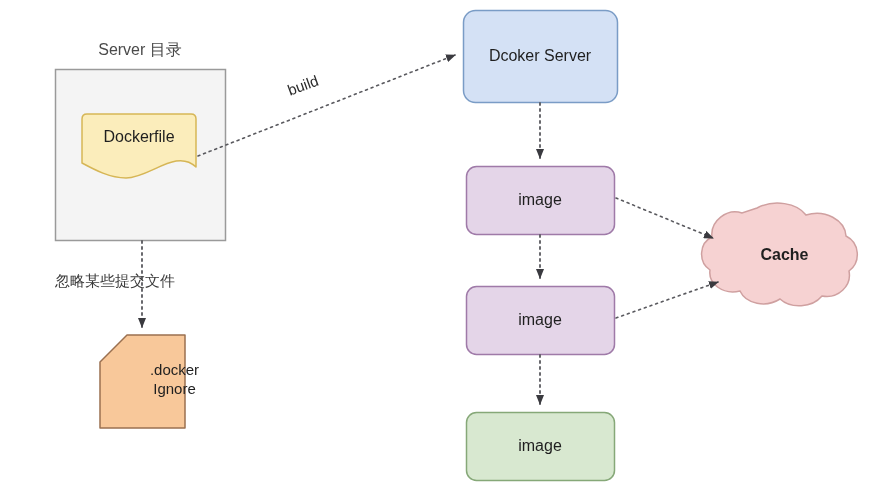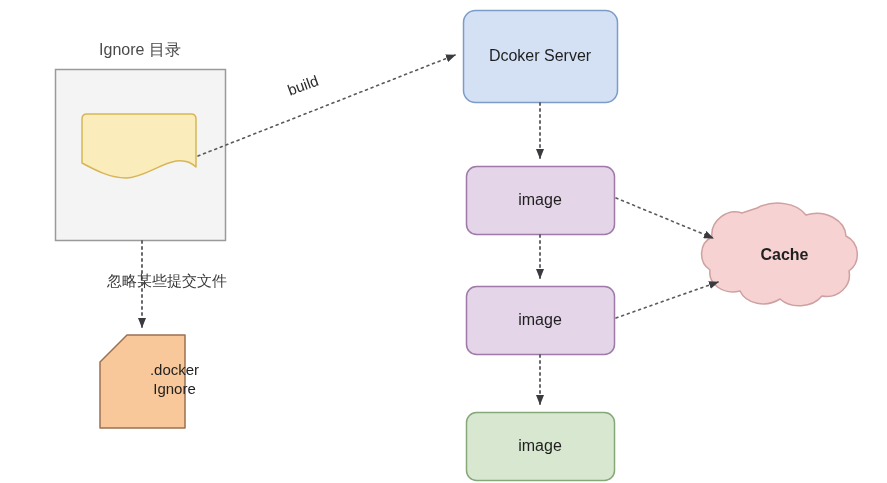--- a/index.html
+++ b/index.html
@@ -47,21 +47,21 @@
     top: 40px;
     width: 170px;
     text-align: center;
     color: #4a4a4a;
     font-size: 16px;
   }
   #ignore-note {
     left: 55px;
     top: 272px;
     width: 172px;
-    text-align: right;
+    text-align: left;
     color: #3b3b3b;
     font-size: 15px;
   }
   #build-label {
     left: 288px;
     top: 82px;
     color: #2b2b2b;
     font-size: 15px;
     transform: rotate(-20deg);
     transform-origin: left center;
@@ -121,22 +121,23 @@
     <line x1="540" y1="235" x2="540" y2="278" stroke="#59595e" stroke-width="1.8" stroke-dasharray="2 4" stroke-linecap="round" marker-end="url(#arrowhead)"></line>
 
     <line x1="540" y1="355" x2="540" y2="404" stroke="#59595e" stroke-width="1.8" stroke-dasharray="2 4" stroke-linecap="round" marker-end="url(#arrowhead)"></line>
 
     <line x1="616" y1="198" x2="713" y2="238" stroke="#59595e" stroke-width="1.6" stroke-dasharray="2 4" stroke-linecap="round" marker-end="url(#arrowhead)"></line>
 
     <line x1="616" y1="318" x2="718" y2="282" stroke="#59595e" stroke-width="1.6" stroke-dasharray="2 4" stroke-linecap="round" marker-end="url(#arrowhead)"></line>
 
   </svg>
 
-  <div class="free-label" id="context-title">Ignore 目录</div>
+  <div class="free-label" id="context-title">Server 目录</div>
 
+  <div class="node-label" id="lbl-dockerfile">Dockerfile</div>
 
   <div class="free-label" id="ignore-note">忽略某些提交文件</div>
 
   <div class="node-label" id="lbl-dockerignore">.docker
 Ignore</div>
 
   <div class="free-label" id="build-label">build</div>
 
   <div class="node-label" id="lbl-server">Dcoker Server</div>
 

